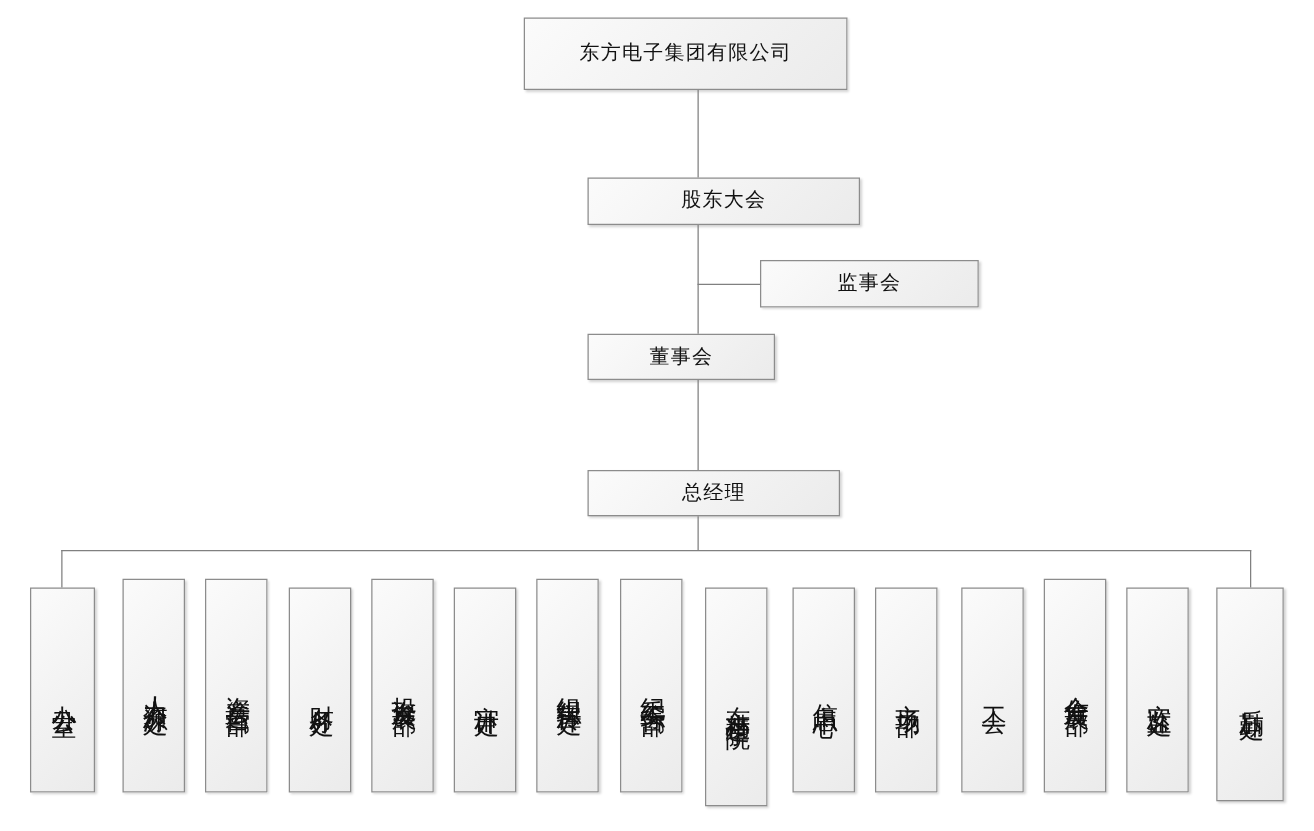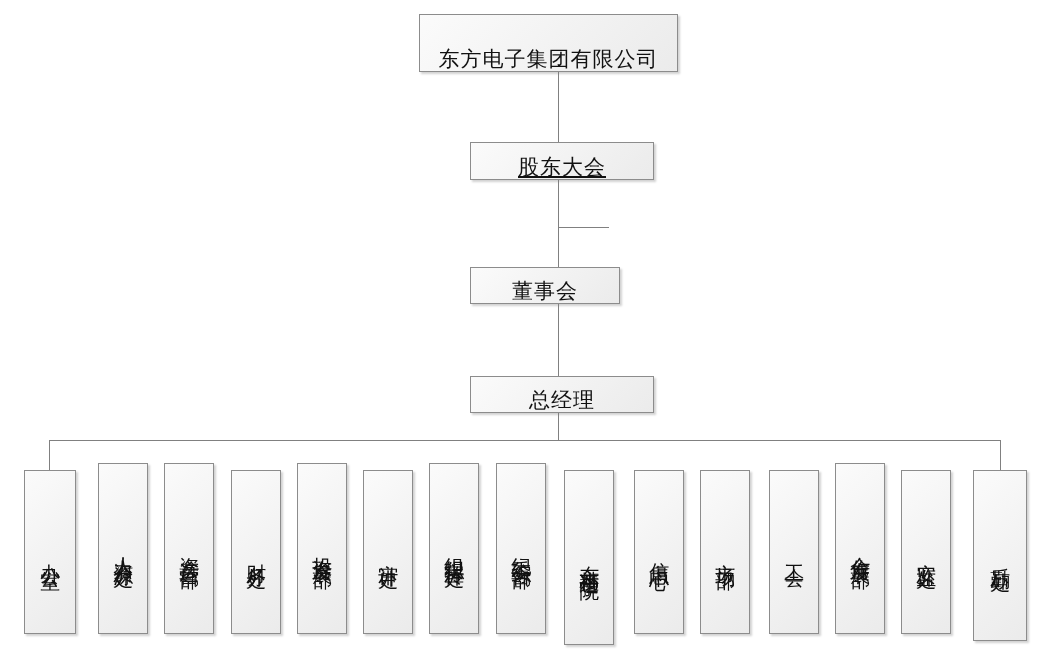--- a/index.html
+++ b/index.html
@@ -27,24 +27,23 @@
     border: 1px solid #8c8c8c;
     background: linear-gradient(135deg, #fbfbfb 0%, #f2f2f2 55%, #ebebeb 100%);
     box-shadow: 1.5px 1.5px 2px rgba(0,0,0,0.18);
     display: flex;
     align-items: center;
     justify-content: center;
     text-align: center;
     color: #111111;
   }
   .node.horiz {
-    font-size: 21px;
+    font-size: 16px;
     letter-spacing: 1px;
     line-height: 1.1;
-    align-items: flex-end;
   }
   
   .node.vert {
     font-size: 20px;
     line-height: 1.18;
     padding: 4px 0;
   }
   .node.vert .vlabel {
     writing-mode: vertical-rl;
     text-orientation: upright;
@@ -65,36 +64,39 @@
 <body>
 
 <div id="chart">
 
   <div class="node horiz" style="left:419px; top:14px; width:259px; height:58px;">
     <span>东方电子集团有限公司</span>
   </div>
 
   <div class="line v" style="left:558px; top:72px; height:70px;"></div>
 
-  <div class="node horiz" style="left:470px; top:142px; width:184px; height:38px;text-decoration:underline;">
+  <div class="node horiz" style="left:470px; top:142px; width:218px; height:38px;">
     <span>股东大会</span>
   </div>
 
   <div class="line v" style="left:558px; top:180px; height:87px;"></div>
 
   <div class="line h" style="left:558px; top:227px; width:51px;"></div>
 
+  <div class="node horiz" style="left:608px; top:208px; width:175px; height:38px;">
+    <span>监事会</span>
+  </div>
 
   <div class="node horiz" style="left:470px; top:267px; width:150px; height:37px;">
     <span>董事会</span>
   </div>
 
   <div class="line v" style="left:558px; top:304px; height:72px;"></div>
 
-  <div class="node horiz" style="left:470px; top:376px; width:184px; height:37px;">
+  <div class="node horiz" style="left:470px; top:376px; width:202px; height:37px;">
     <span>总经理</span>
   </div>
 
   <div class="line v" style="left:558px; top:413px; height:27px;"></div>
 
   <div class="line h" style="left:49px; top:440px; width:952px;"></div>
 
   <div class="line v" style="left:49px; top:440px; height:30px;"></div>
 
   <div class="line v" style="left:1000px; top:440px; height:30px;"></div>

